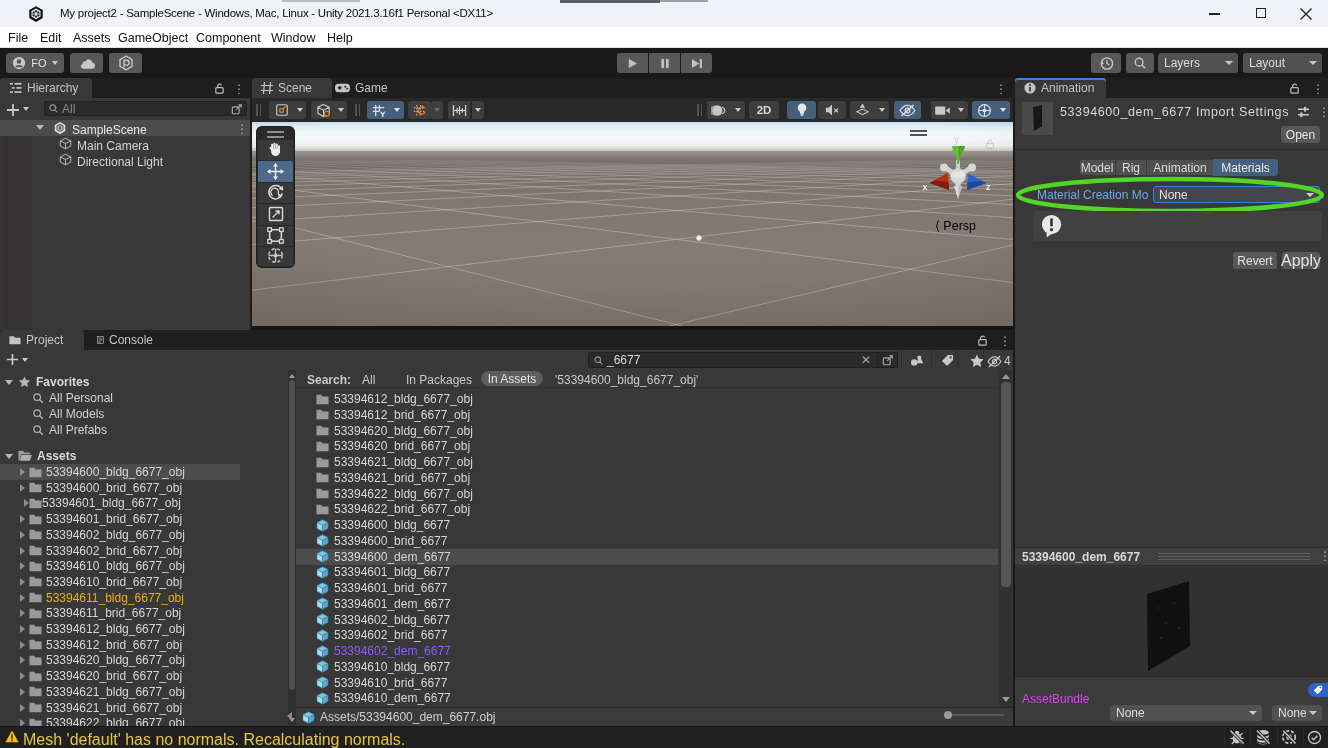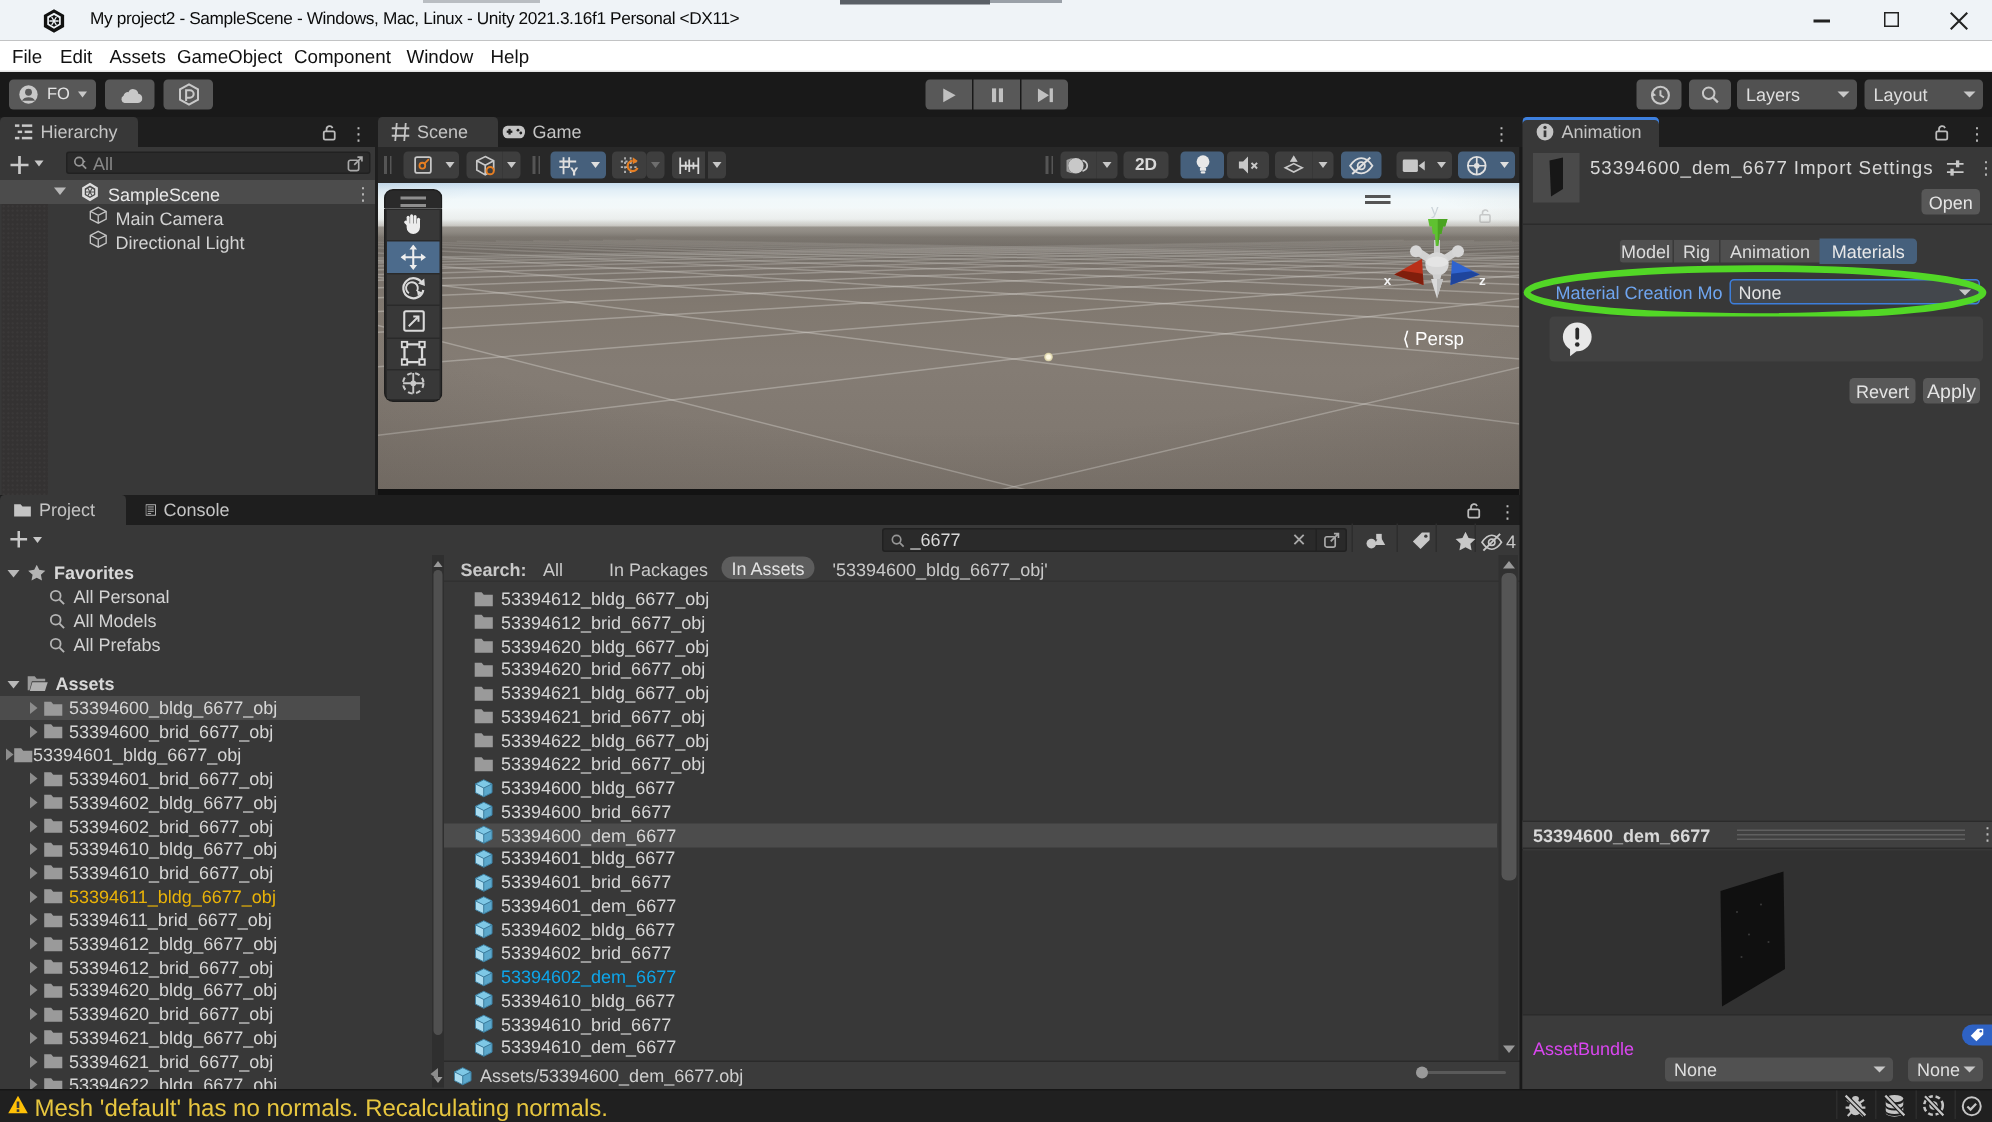--- a/index.html
+++ b/index.html
@@ -461,21 +461,21 @@
 <path d="M33 47 h6 l-0.7 3 h-4.6 z" fill="#d0d0d0"></path>
 <path d="M32 50 L40 50 L36 63 Z" fill="#dadada"></path>
 <path d="M36 50 L40 50 L36 63 Z" fill="#c2c2c2"></path>
 <path d="M7.5 47 L26 36.5 L27 54 Z" fill="#b93019"></path>
 <path d="M7.5 47 L27 54 L26.5 46.5 L13 44.5 Z" fill="#801e0c"></path>
 <path d="M64.5 47 L46 37.5 L45 54 Z" fill="#2f63cf"></path>
 <path d="M64.5 47 L45 54 L45.5 46.5 L59 44.8 Z" fill="#1f459c"></path>
 <text x="0.5" y="54" font-size="9" font-weight="bold" fill="#f2f2f2" font-family="Liberation Sans">x</text>
 <text x="64" y="54" font-size="9" font-weight="bold" fill="#f2f2f2" font-family="Liberation Sans">z</text>
 </svg>
-<div class="abs" style="left:683px;top:96px;color:#ffffff;font-size:12.5px">⟨ Persp</div>
+<div class="abs" style="left:683px;top:96px;color:#000000;font-size:12.5px">⟨ Persp</div>
 </div>
 <div class="abs" style="left:252px;top:326px;width:761px;height:5px;background:#131313"></div>
 
 <div class="abs" style="left:0;top:330px;width:1014px;height:396px;background:#383838"></div>
 <div class="abs tabstrip" style="left:0;top:330px;width:1014px;height:20px"></div>
 <div class="abs tab on" style="left:0;top:330px;width:84px">
 <svg width="12" height="10" viewBox="0 0 14 11">
         <path fill="#c4c4c4" d="M0.5 1 H5.5 L7 2.8 H13.5 V10.5 H0.5 Z"></path>
       </svg>
 <span>Project</span>
@@ -599,21 +599,21 @@
         </svg>
         <span style="color:#d6d6d6">53394600_bldg_6677_obj</span>
       </div>
       <div class="row" style="top:109.7px;left:20px;gap:4px">
         <span style="flex:none;width:0;height:0;border-top:4px solid transparent;border-bottom:4px solid transparent;border-left:5px solid #8c8c8c"></span>
         <svg width="13" height="11" viewBox="0 0 14 11" style="flex:none">
           <path fill="#9a9a9a" d="M0.5 0.5 H5.5 L7 2.2 H13.5 V10.5 H0.5 Z"></path>
         </svg>
         <span style="color:#d6d6d6">53394600_brid_6677_obj</span>
       </div>
-      <div class="row" style="top:125.4px;left:4px;gap:0">
+      <div class="row" style="top:125.4px;left:24px;gap:0">
         <span style="flex:none;width:0;height:0;border-top:4px solid transparent;border-bottom:4px solid transparent;border-left:5px solid #8c8c8c"></span>
         <svg width="13" height="11" viewBox="0 0 14 11" style="flex:none">
           <path fill="#9a9a9a" d="M0.5 0.5 H5.5 L7 2.2 H13.5 V10.5 H0.5 Z"></path>
         </svg>
         <span style="color:#d6d6d6">53394601_bldg_6677_obj</span>
       </div>
       <div class="row" style="top:141.1px;left:20px;gap:4px">
         <span style="flex:none;width:0;height:0;border-top:4px solid transparent;border-bottom:4px solid transparent;border-left:5px solid #8c8c8c"></span>
         <svg width="13" height="11" viewBox="0 0 14 11" style="flex:none">
           <path fill="#9a9a9a" d="M0.5 0.5 H5.5 L7 2.2 H13.5 V10.5 H0.5 Z"></path>
@@ -842,21 +842,21 @@
         </svg>
         <span style="color:#d6d6d6">53394602_brid_6677</span>
       </div>
       <div class="row" style="top:254.00px;left:20px;gap:5px">
         <svg width="13" height="13" viewBox="0 0 16 16" style="flex:none">
           <path fill="#7ec8e6" d="M8 1 L14.8 4.4 L8 7.8 L1.2 4.4 Z"></path>
           <path fill="#aadcf0" d="M1.2 4.4 L8 7.8 V15 L1.2 11.6 Z"></path>
           <path fill="#5ba8cc" d="M14.8 4.4 L8 7.8 V15 L14.8 11.6 Z"></path>
           <path fill="none" stroke="#3c7ea0" stroke-width="0.8" d="M8 1 L14.8 4.4 L14.8 11.6 L8 15 L1.2 11.6 L1.2 4.4 Z M1.2 4.4 L8 7.8 L14.8 4.4 M8 7.8 V15"></path>
         </svg>
-        <span style="color:#0ea5e9">53394602_dem_6677</span>
+        <span style="color:#8b5cf6">53394602_dem_6677</span>
       </div>
       <div class="row" style="top:269.75px;left:20px;gap:5px">
         <svg width="13" height="13" viewBox="0 0 16 16" style="flex:none">
           <path fill="#7ec8e6" d="M8 1 L14.8 4.4 L8 7.8 L1.2 4.4 Z"></path>
           <path fill="#aadcf0" d="M1.2 4.4 L8 7.8 V15 L1.2 11.6 Z"></path>
           <path fill="#5ba8cc" d="M14.8 4.4 L8 7.8 V15 L14.8 11.6 Z"></path>
           <path fill="none" stroke="#3c7ea0" stroke-width="0.8" d="M8 1 L14.8 4.4 L14.8 11.6 L8 15 L1.2 11.6 L1.2 4.4 Z M1.2 4.4 L8 7.8 L14.8 4.4 M8 7.8 V15"></path>
         </svg>
         <span style="color:#d6d6d6">53394610_bldg_6677</span>
       </div>
@@ -937,21 +937,21 @@
     </svg>
 
 <div class="abs" style="left:1033px;top:211px;width:289px;height:30px;background:#414141;border-radius:3px"></div>
 <svg class="abs" style="left:1040px;top:214px" width="23" height="24" viewBox="0 0 24 25">
       <circle cx="12" cy="11" r="10" fill="#e8e8e8"></circle>
       <path d="M7 19 L7 24.5 L13.5 19.5" fill="#e8e8e8"></path>
       <rect x="10.7" y="4.5" width="2.6" height="8.5" rx="1.3" fill="#2a2a2a"></rect>
       <circle cx="12" cy="16.3" r="1.6" fill="#2a2a2a"></circle>
     </svg>
 <div class="abs btn" style="left:1233px;top:252px;width:44px;height:17px;font-size:12px">Revert</div>
-<div class="abs btn" style="left:1282px;top:252px;width:38px;height:17px;font-size:13px">Apply</div>
+<div class="abs btn" style="left:1282px;top:252px;width:38px;height:17px;font-size:16px">Apply</div>
 
 <div class="abs" style="left:1015px;top:547px;width:313px;height:19px;background:#404040;border-top:1px solid #2b2b2b;border-bottom:1px solid #2b2b2b"></div>
 <div class="abs" style="left:1022px;top:550px;color:#d8d8d8;font-weight:bold">53394600_dem_6677</div>
 <div class="abs" style="left:1158px;top:553px;width:152px">
 <div style="height:1px;background:#5f5f5f;margin-bottom:2px"></div>
 <div style="height:1px;background:#5f5f5f;margin-bottom:2px"></div>
 <div style="height:1px;background:#5f5f5f"></div>
 </div>
 <div class="abs" style="left:1319px;top:549px;color:#bbb;font-size:12px">⋮</div>
 

